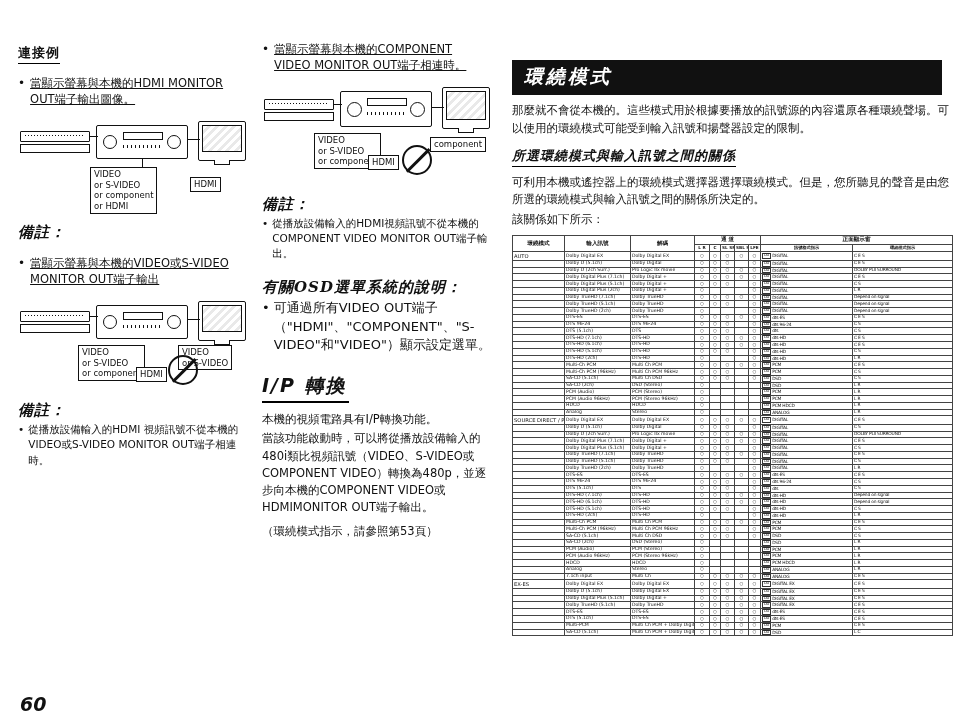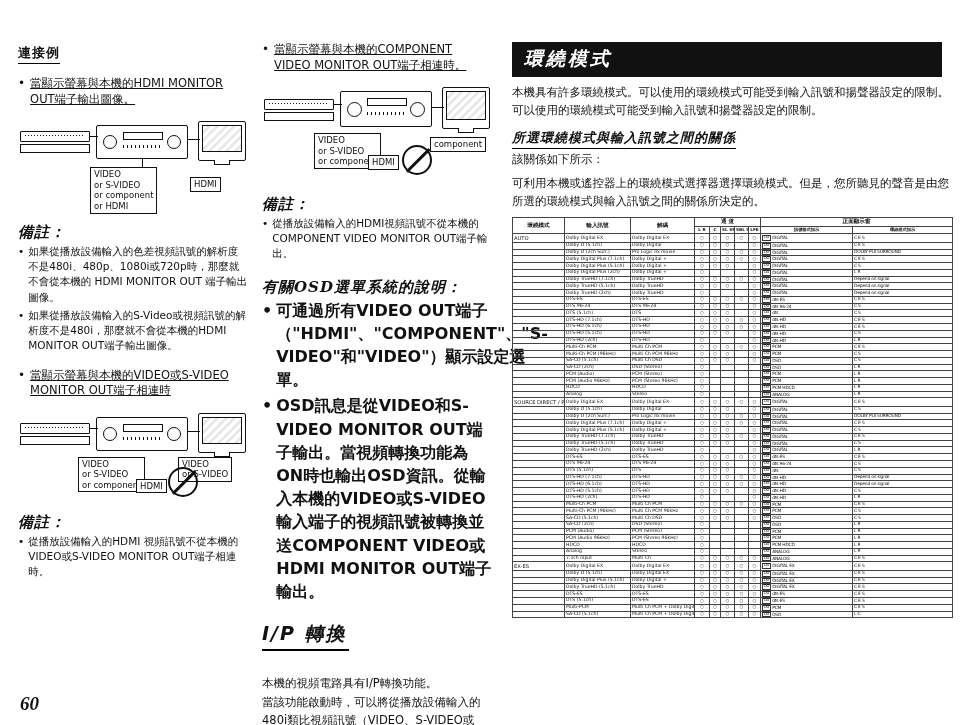--- a/index.html
+++ b/index.html
@@ -97,21 +97,21 @@
   .mtx .c { text-align:center; }
   .mtx .grp { font-size:5.2px; text-align:left; vertical-align:top; padding-top:2px; }
   .mtx .ch { font-size:4.4px; }
   .mtx .tiny { font-size:4.2px; }
   .badge {
     display:inline-block; border:0.5px solid #333; font-size:3.6px;
     padding:0 1px; margin-right:1px; vertical-align:middle;
   }
   .dd { font-size:4.4px; letter-spacing:-0.2px; }
 
-  .pageno { position:absolute; left:20px; bottom:10px; font-size:19px; font-weight:bold; font-style:italic;font-family:Liberation Serif, serif; }
+  .pageno { position:absolute; left:20px; bottom:10px; font-size:19px; font-weight:bold; font-style:italic; }
 </style>
 </head>
 <body>
 
 <div class="page">
 
   <div class="col" id="col-left" style="top:42px;">
 
     <div class="head-label">連接例</div>
 
@@ -150,36 +150,28 @@
           <div>VIDEO</div>
           <div>or S-VIDEO</div>
           <div>or component</div>
           <div>or HDMI</div>
         </div>
         <div class="lbl-box" style="left:172px; top:64px;">HDMI</div>
       </div>
 
       <div style="margin-top:24px;">
         <div class="note-title serif">備註：</div>
-        <ul class="note-list">
-          <li>
-              <span>如果從播放設備輸入的色差視頻訊號的解析度不是480i、480p、1080i或720p時，那麼就不會從本機的 HDMI MONITOR OUT 端子輸出圖像。</span>
-            </li>
-          <li>
-              <span>如果從播放設備輸入的S-Video或視頻訊號的解析度不是480i，那麼就不會從本機的HDMI MONITOR OUT端子輸出圖像。</span>
-            </li>
-        </ul>
       </div>
     </div>
 
     
     <div style="margin-top:14px;">
       <div class="bullet-row">
         <span class="bullet-dot">•</span>
-        <span class="bullet-txt ul">當顯示螢幕與本機的VIDEO或S-VIDEO MONITOR OUT端子相連時</span>
+        <span class="bullet-txt ul">當顯示螢幕與本機的VIDEO或S-VIDEO MONITOR OUT端子輸出</span>
       </div>
 
       <div class="diagram">
         <div class="dev thin" style="left:2px; top:18px; width:70px;">
             <div class="vent"></div>
           </div>
         <div class="dev" style="left:2px; top:31px; width:70px; height:9px;"></div>
         <div class="dev" style="left:78px; top:12px; width:92px; height:34px; border-radius:2px;">
           <div class="knob" style="left:6px; top:9px; width:14px; height:14px;"></div>
           <div class="knob" style="right:6px; top:9px; width:14px; height:14px;"></div>
@@ -258,48 +250,45 @@
       <div class="note-title serif">備註：</div>
       <ul class="note-list">
         <li>
             <span>從播放設備輸入的HDMI視頻訊號不從本機的COMPONENT VIDEO MONITOR OUT端子輸出。</span>
           </li>
       </ul>
     </div>
 
     <div style="margin-top:16px;">
       <div class="note-title serif">有關OSD選單系統的說明：</div>
-      <ul class="note-list" style="font-size:16px;font-weight:bold;">
+      <ul class="note-list" style="font-size:13px;">
         <li>
             <span>可通過所有VIDEO OUT端子（"HDMI"、"COMPONENT"、"S-VIDEO"和"VIDEO"）顯示設定選單。</span>
           </li>
-        <li>
-            <span>OSD訊息是從VIDEO和S-VIDEO MONITOR OUT端子輸出。當視頻轉換功能為ON時也輸出OSD資訊。從輸入本機的VIDEO或S-VIDEO輸入端子的視頻訊號被轉換並送COMPONENT VIDEO或HDMI MONITOR OUT端子輸出。</span>
-          </li>
       </ul>
     </div>
 
     <div style="margin-top:18px;">
       <div class="section-title-bar">I/P 轉換</div>
-      <div class="body-para" style="margin-top:24px;">本機的視頻電路具有I/P轉換功能。</div>
+      <div class="body-para" style="margin-top:8px;">本機的視頻電路具有I/P轉換功能。</div>
       <div class="body-para" style="margin-top:2px;">當該功能啟動時，可以將從播放設備輸入的480i類比視頻訊號（VIDEO、S-VIDEO或COMPONENT VIDEO）轉換為480p，並逐步向本機的COMPONENT VIDEO或HDMIMONITOR OUT端子輸出。</div>
       <div class="body-para" style="margin-top:6px;">（環繞模式指示，請參照第53頁）</div>
     </div>
   </div>
 
-  <div class="col" id="col-right" style="top:42px;">
+  <div class="col" id="col-right" style="top:60px;">
 
     <div class="hdr-black">環繞模式</div>
 
-    <div class="rc-para">本機具有許多環繞模式。可以使用的環繞模式可能受到輸入訊號和揚聲器設定的限制。可以使用的環繞模式可能受到輸入訊號和揚聲器設定的限制。</div>
+    <div class="rc-para">那麼就不會從本機的。這些模式用於根據要播放的訊號源的內容還原各種環繞聲場。可以使用的環繞模式可能受到輸入訊號和揚聲器設定的限制。</div>
 
     <div class="rc-sub">所選環繞模式與輸入訊號之間的關係</div>
 
+    <div class="rc-para">可利用本機或遙控器上的環繞模式選擇器選擇環繞模式。但是，您所聽見的聲音是由您所選的環繞模式與輸入訊號之間的關係所決定的。</div>
     <div class="rc-para" style="margin-top:2px;">該關係如下所示：</div>
-    <div class="rc-para">可利用本機或遙控器上的環繞模式選擇器選擇環繞模式。但是，您所聽見的聲音是由您所選的環繞模式與輸入訊號之間的關係所決定的。</div>
 
     <table class="mtx">
       <colgroup>
         <col style="width:52px">
           <col style="width:66px">
           <col style="width:64px">
         <col style="width:15px">
           <col style="width:11px">
           <col style="width:14px">
           <col style="width:14px">

